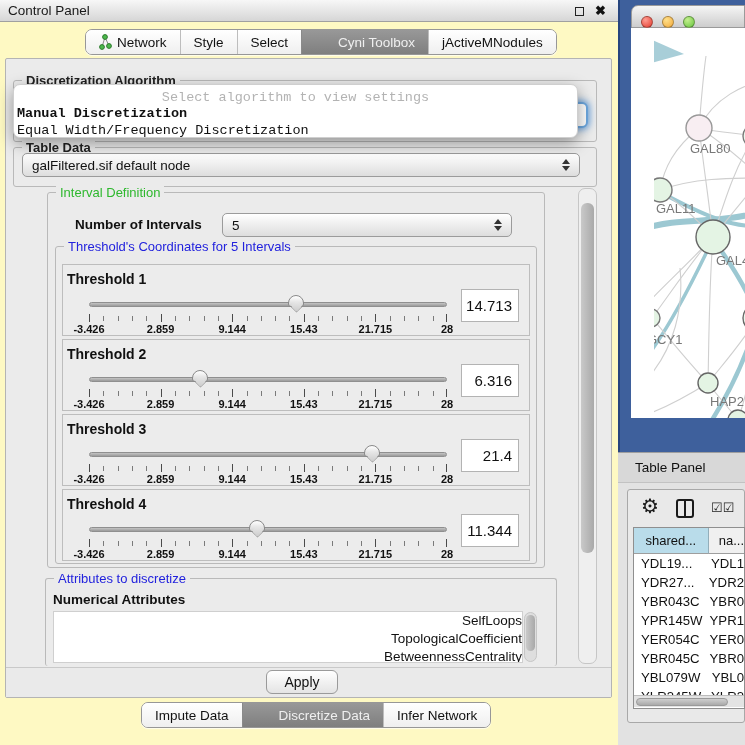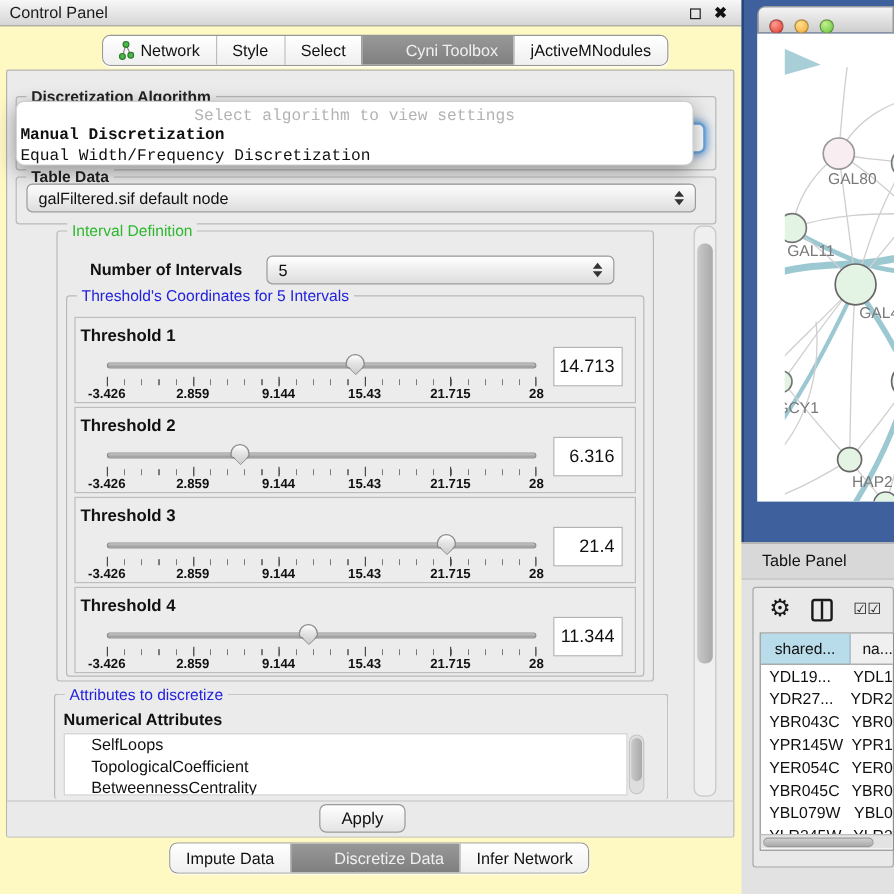--- a/index.html
+++ b/index.html
@@ -61,21 +61,21 @@
   .ticks { position:absolute; left:0; right:0; top:21px; height:5px;
     background:repeating-linear-gradient(90deg,#7a7a7a 0 1px,transparent 1px 4%); }
   .mtick { position:absolute; top:19px; width:1px; height:8px; background:#4a4a4a; }
   .tlab { position:absolute; top:28px; font-size:11px; font-weight:bold; transform:translateX(-50%); white-space:nowrap; }
   .vbox { position:absolute; right:10px; top:24px; width:58px; height:33px; background:#fff; border:1px solid #b3b3b3;
     font-size:15px; display:flex; align-items:center; justify-content:flex-end; padding-right:6px; }
 
   
   .attr-list { position:absolute; left:53px; top:611px; width:470px; height:52px; background:#fff;
     border:1px solid #cfcfcf; overflow:hidden; }
-  .attr-list .li { padding-left:22px; font-size:13.5px; line-height:18px; }
+  .attr-list .li { padding-left:22px; font-size:13.5px; line-height:18px;text-align:right; }
   .sb-v { position:absolute; background:#dedede; border:1px solid #c6c6c6; border-radius:7px; }
   .sb-v .th { position:absolute; left:1px; right:1px; background:linear-gradient(90deg,#c9c9c9,#a9a9a9); border-radius:6px; }
 
   .apply-row { position:absolute; left:6px; top:667px; width:605px; height:30px; background:#eaeaea; border-top:1px solid #c9c9c9; }
   .btn { position:absolute; background:linear-gradient(#ffffff,#e4e4e4); border:1px solid #9a9a9a; border-radius:6px;
     font-size:14px; display:flex; align-items:center; justify-content:center; }
 
   
   .blue-frame { position:absolute; left:618px; top:0; width:127px; height:452px; background:#3e609c; border-left:2px solid #27457e; }
   .mac-titlebar { position:absolute; left:631px; top:5px; width:114px; height:23px;

